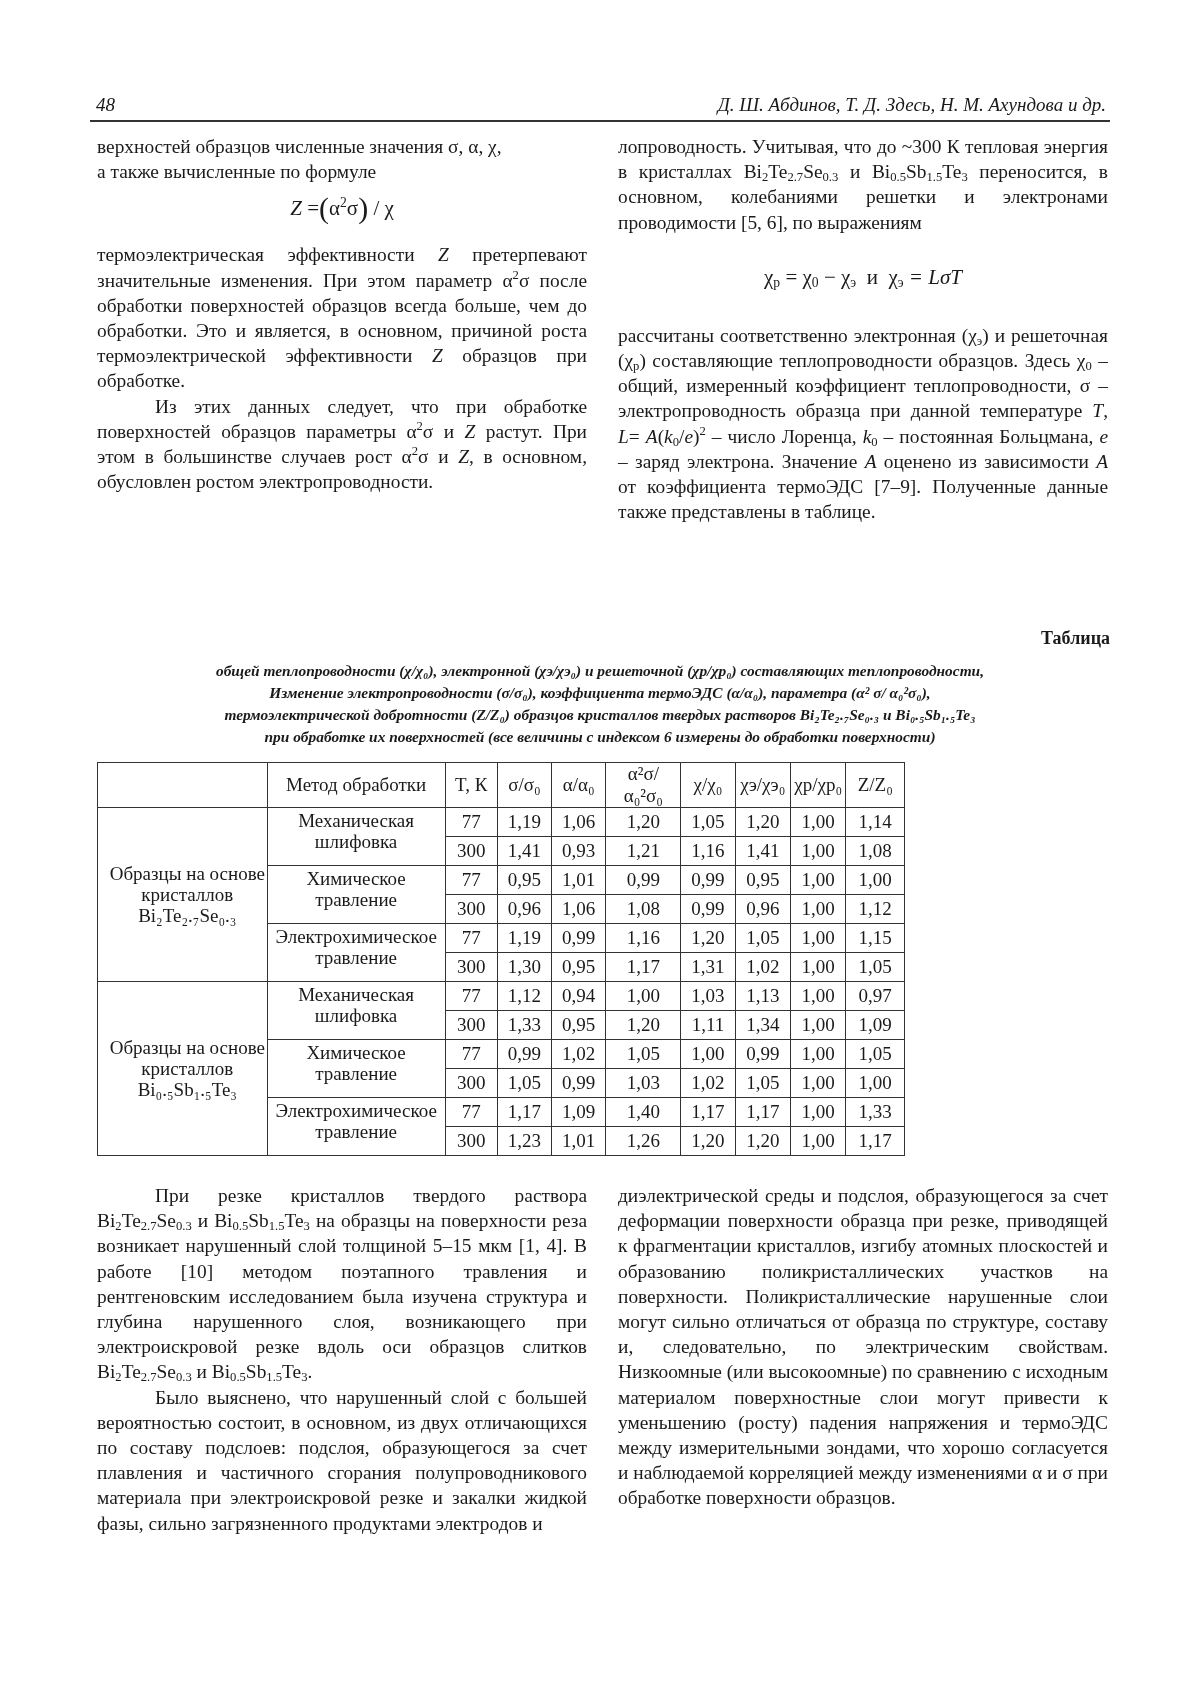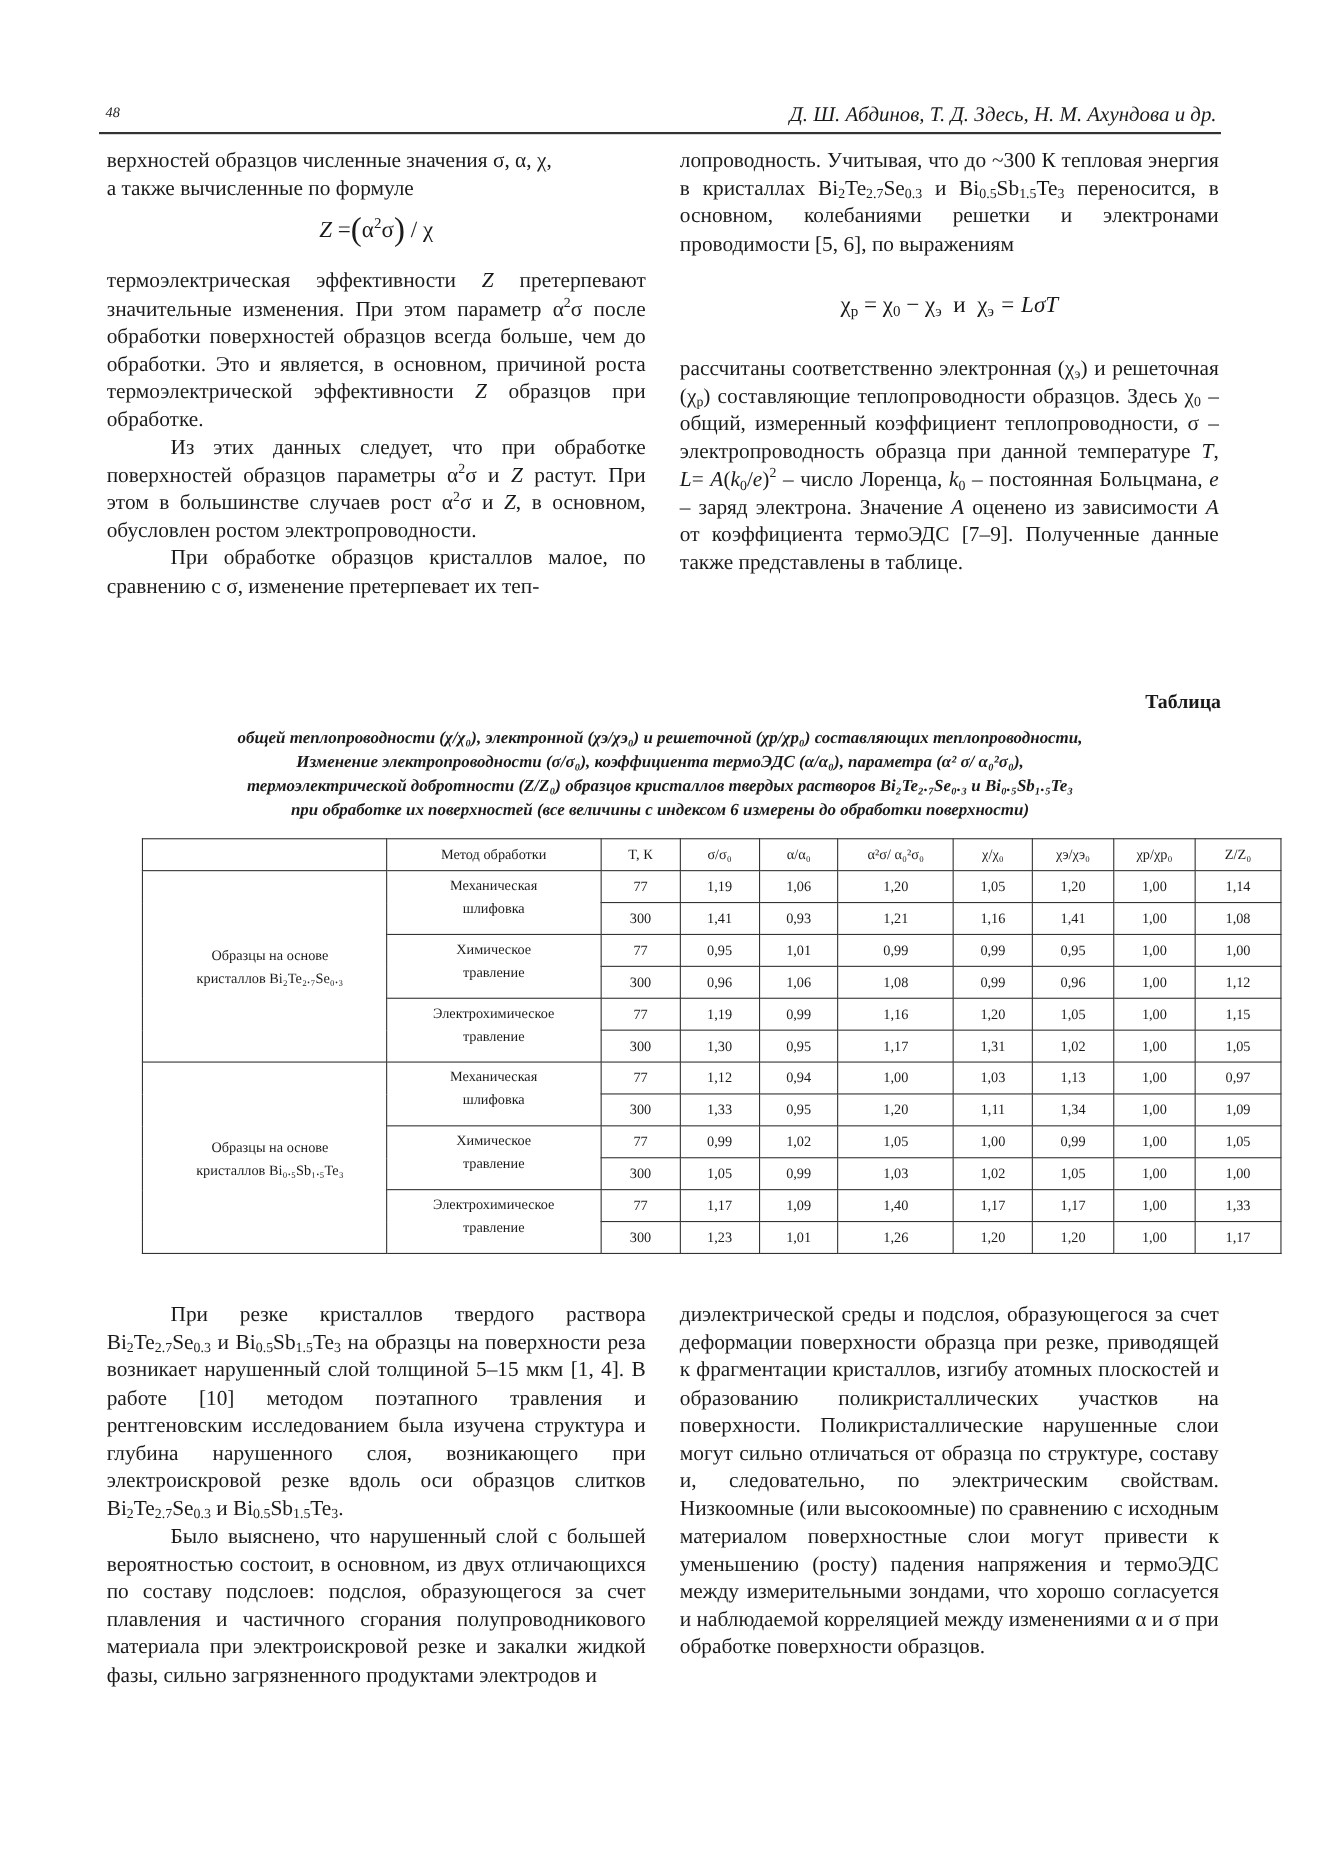--- a/index.html
+++ b/index.html
@@ -1,35 +1,35 @@
 <!DOCTYPE html>
 <html><head>
   <meta charset="utf-8">
   <style>
     html, body { margin: 0; padding: 0; background: #ffffff; }
     body { width: 1200px; height: 1698px; position: relative; overflow: hidden;
            font-family: "Liberation Serif", "DejaVu Serif", serif; color: #1a1a1a; }
     .header { position: absolute; left: 90px; top: 88px; width: 1020px; height: 32px;
               border-bottom: 2px solid #333; }
-    .page-num { position: absolute; left: 6px; top: 6px; font-style: italic; font-size: 13px; }
+    .page-num { position: absolute; left: 6px; top: 6px; font-style: italic; font-size: 19px; }
     .running-head { position: absolute; right: 4px; top: 6px; font-style: italic; font-size: 19px; }
     .col { position: absolute; width: 490px; font-size: 19.4px; line-height: 25.2px; text-align: justify; }
     .col p { margin: 0; }
     .col p.ind { text-indent: 58px; }
     .formula { text-align: center; font-size: 21px; margin: 4px 0 14px 0; line-height: 40px; }
     .formula .big { font-size: 30px; vertical-align: -3px; }
     sub { font-size: 65%; vertical-align: -3px; line-height: 0; }
     sup { font-size: 65%; vertical-align: 8px; line-height: 0; }
     i.v { font-style: italic; }
     .table-label { position: absolute; right: 90px; top: 628px; font-weight: bold; font-size: 18px; }
     .caption { position: absolute; left: 90px; top: 660px; width: 1020px; text-align: center;
                font-style: italic; font-weight: bold; font-size: 15.4px; line-height: 22px; }
     .caption div { margin: 0; }
-    table.data { position: absolute; left: 97px; top: 762px; width: 1036px; border-collapse: collapse;
-                 font-size: 13px; margin-left: 32px; }
+    table.data { position: absolute; left: 97px; top: 762px; width: 808px; border-collapse: collapse;
+                 font-size: 19px; }
     table.data td, table.data th { border: 1.5px solid #333; text-align: center; font-weight: normal;
                  padding: 0; height: 28px; }
     table.data td.group { text-align: center; padding-left: 10px; line-height: 21px; }
     table.data td.method { vertical-align: top; line-height: 21px; padding-top: 2px; }
   </style>
 </head>
 <body>
 
 <div class="header">
   <span class="page-num">48</span>
@@ -38,21 +38,20 @@
 
 <div class="col" style="left:97px; top:134px;">
   <p><span>верхностей образцов численные значения σ, α, χ,</span><br><span>а также вычисленные по формуле</span></p>
   <div class="formula">
     <i class="v">Z</i>
     <span>=</span><span class="big">(</span><span>α</span><sup>2</sup><span>σ</span><span class="big">)</span>
     <span>/ χ</span>
   </div>
   <p><span>термоэлектрическая эффективности </span><i class="v">Z</i><span> претерпевают значительные изменения. При этом параметр α</span><sup>2</sup><span>σ после обработки поверхностей образцов всегда больше, чем до обработки. Это и является, в основном, причиной роста термоэлектрической эффективности </span><i class="v">Z</i><span> образцов при обработке.</span></p>
   <p class="ind"><span>Из этих данных следует, что при обработке поверхностей образцов параметры α</span><sup>2</sup><span>σ и </span><i class="v">Z</i><span> растут. При этом в большинстве случаев рост α</span><sup>2</sup><span>σ и </span><i class="v">Z</i><span>, в основном, обусловлен ростом электропроводности.</span></p>
-  <p class="ind">При обработке образцов кристаллов малое, по сравнению с σ, изменение претерпевает их теп-</p>
 </div>
 
 <div class="col" style="left:618px; top:134px;">
   <p><span>лопроводность. Учитывая, что до ~300 К тепловая энергия в кристаллах Bi</span><sub>2</sub><span>Te</span><sub>2.7</sub><span>Se</span><sub>0.3</sub><span> и Bi</span><sub>0.5</sub><span>Sb</span><sub>1.5</sub><span>Te</span><sub>3</sub><span> переносится, в основном, колебаниями решетки и электронами проводимости [5, 6], по выражениям</span></p>
   <div class="formula" style="margin: 22px 0 26px 0;">
     <span>χ</span><sub>р</sub><span> = χ</span><sub>0</sub><span> − χ</span><sub>э</sub><span style="white-space:pre">  и  χ</span><sub>э</sub><i class="v"> = LσT</i>
   </div>
   <p><span>рассчитаны соответственно электронная (χ</span><sub>э</sub><span>) и решеточная (χ</span><sub>р</sub><span>) составляющие теплопроводности образцов. Здесь χ</span><sub>0</sub><span> – общий, измеренный коэффициент теплопроводности, σ – электропроводность образца при данной температуре </span><i class="v">T</i><span>, </span><i class="v">L</i><span>= </span><i class="v">A</i><span>(</span><i class="v">k</i><sub>0</sub><span>/</span><i class="v">e</i><span>)</span><sup>2</sup><span> – число Лоренца, </span><i class="v">k</i><sub>0</sub><span> – постоянная Больцмана, </span><i class="v">e</i><span> – заряд электрона. Значение </span><i class="v">A</i><span> оценено из зависимости </span><i class="v">A</i><span> от коэффициента термоЭДС [7–9]. Полученные данные также представлены в таблице.</span></p>
 </div>
 

